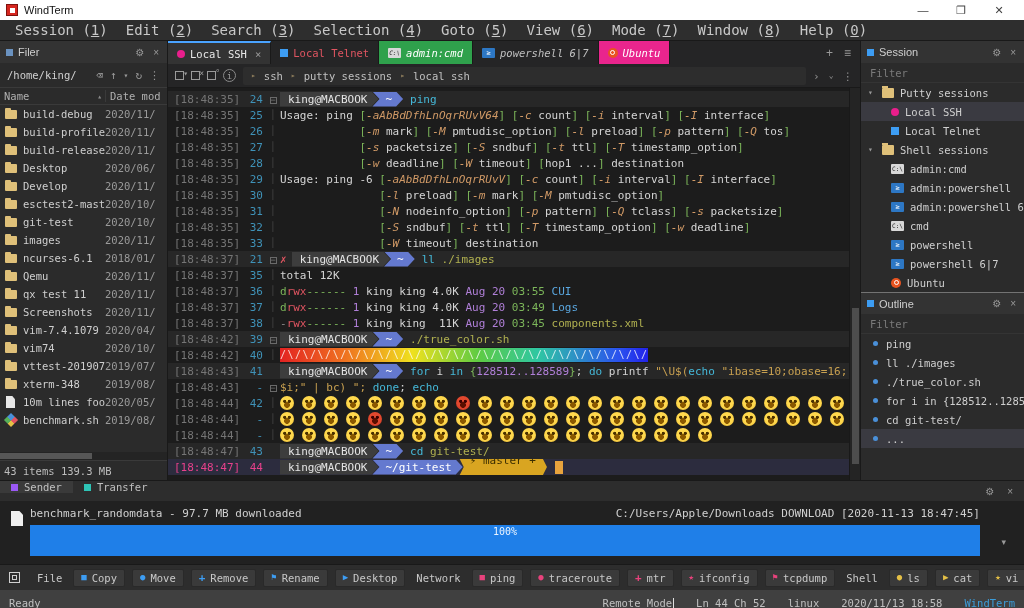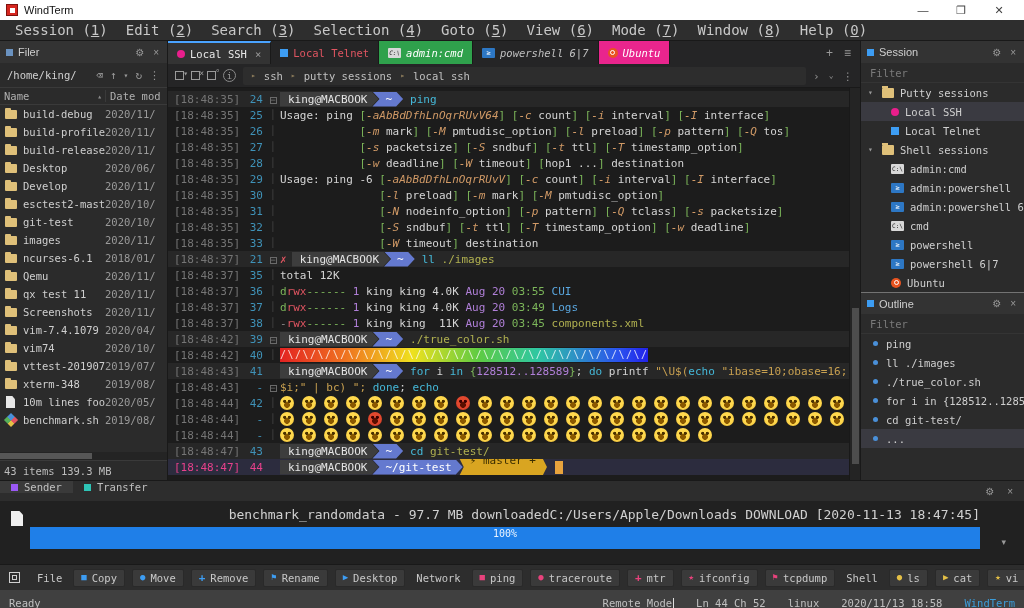--- a/index.html
+++ b/index.html
@@ -134,22 +134,22 @@
   
   .transfer{height:84px;background:#212121;border-top:1px solid #191919;display:flex;flex-direction:column}
   .transfer-tabs{height:20px;flex:none;background:#2d2d2d;display:flex;align-items:stretch}
   .ttab{display:flex;align-items:center;gap:6px;padding:0 11px;font-family:"DejaVu Sans Mono",monospace;font-size:10.5px;color:#c0c0c0}
   .ttab.active{background:#3a3a3a}
   .ttab-sq{width:7px;height:7px;flex:none}
   .transfer-tabs .spacer{flex:1}
   .ttools{display:flex;align-items:center;gap:9px;padding-right:9px;color:#9a9a9a}
   .transfer-body{flex:1;position:relative;padding:6px 44px 0 30px}
   .doc-icon{position:absolute;left:11px;top:10px;width:12px;height:15px;background:#f0f0f0;clip-path:polygon(0 0,70% 0,100% 25%,100% 100%,0 100%)}
-  .t-row1{display:flex;justify-content:flex-end;font-family:"DejaVu Sans Mono",monospace;font-size:13px;color:#d0d0d0;white-space:nowrap}
-  .progress{position:relative;height:22px;background:#1f7fe8;margin-top:5px}
+  .t-row1{display:flex;justify-content:space-between;font-family:"DejaVu Sans Mono",monospace;font-size:11px;color:#d0d0d0;white-space:nowrap}
+  .progress{position:relative;height:31px;background:#1f7fe8;margin-top:5px}
   .progress-label{position:absolute;inset:0;text-align:center;font-family:"DejaVu Sans Mono",monospace;font-size:10px;line-height:13px;color:#eaf4ff}
   .t-caret{position:absolute;right:18px;top:36px;color:#9a9a9a;font-size:9px}
 
   
   .toolbar{height:26px;background:#2d2d2d;border-top:1px solid #191919;display:flex;align-items:center;padding:0 9px;gap:7px;font-family:"DejaVu Sans Mono",monospace;font-size:10.5px;color:#c8c8c8;overflow:hidden}
   .files-icon{width:11px;height:11px;border:1px solid #cfcfcf;position:relative;margin-right:6px;flex:none}
   .files-icon i{position:absolute;left:2px;top:2px;width:5px;height:5px;border:1px solid #cfcfcf}
   .tb-label{padding:0 4px;flex:none}
   .tb-btn{background:#3a3a3a;border:1px solid #292929;border-radius:2px;height:18px;display:flex;align-items:center;gap:5px;padding:0 7px;flex:none}
   .tb-icon{font-size:9px;line-height:1}

